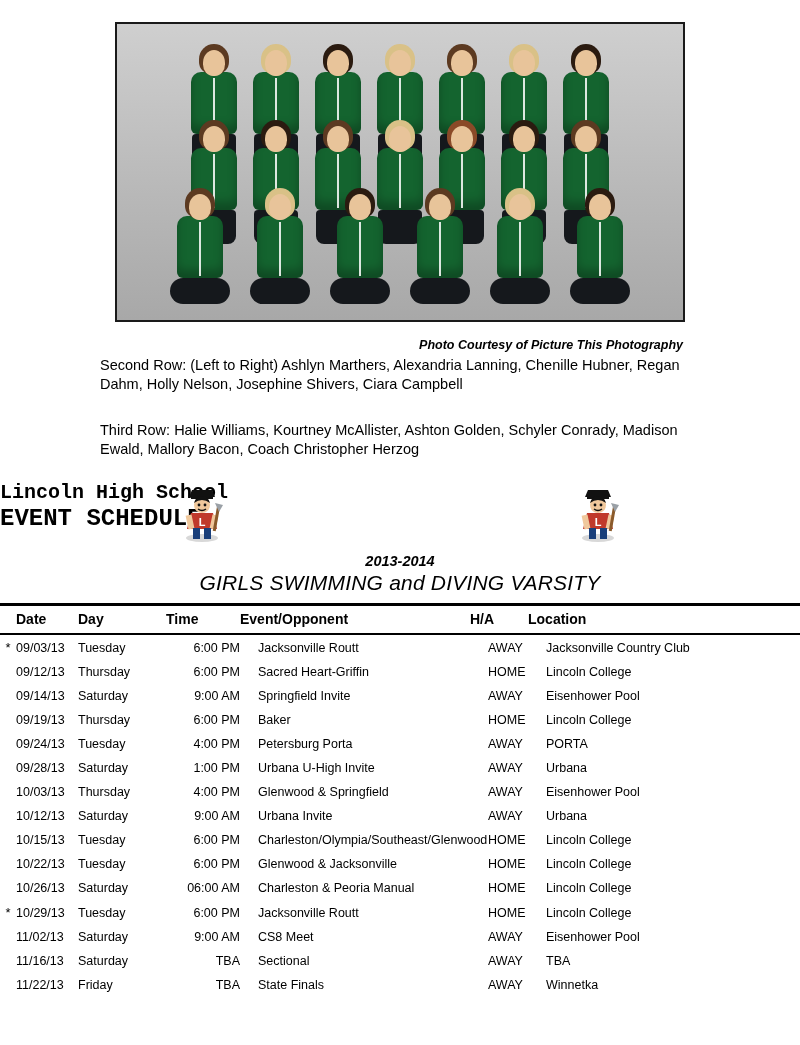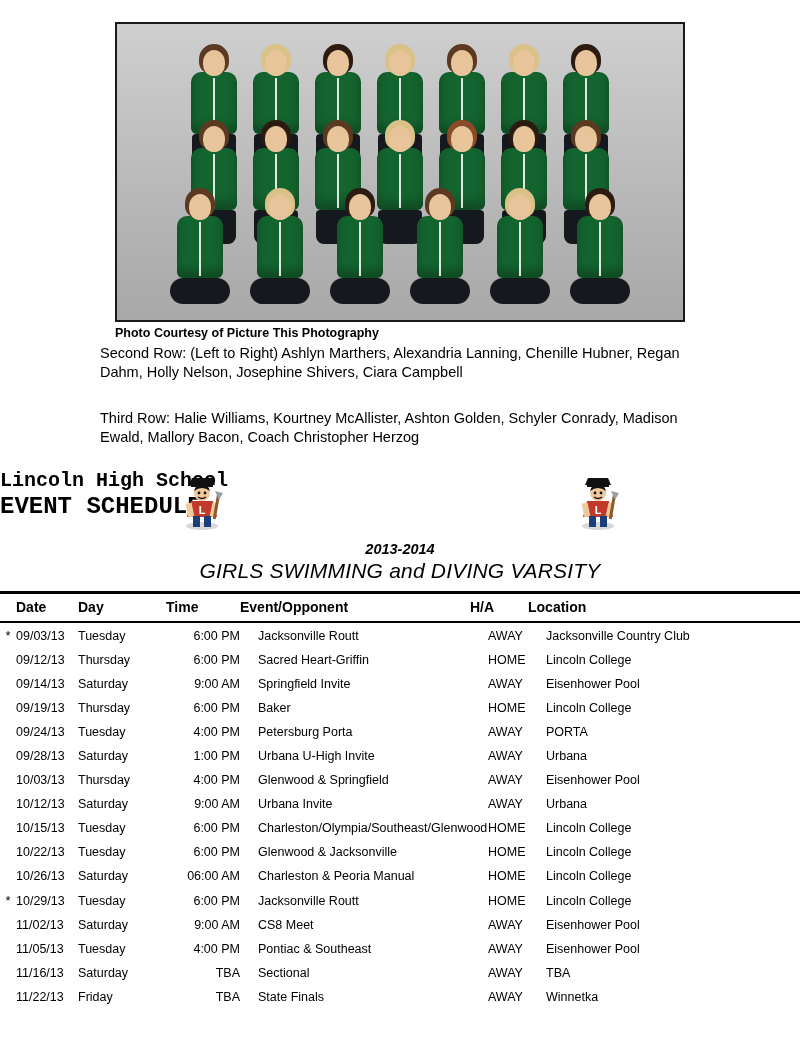--- a/index.html
+++ b/index.html
@@ -24,24 +24,25 @@
   .team-photo {
     width: 570px;
     height: 300px;
     border: 2px solid #1a1a1a;
     box-sizing: border-box;
     background: linear-gradient(#cfcfcf, #b9b9b9 55%, #a8a8a8);
     position: relative;
     overflow: hidden;
   }
   .photo-caption {
-    text-align: left;
+    text-align: right;
+    font-style: italic;
     font-weight: bold;
     font-size: 12.5px;
-    padding-top: 4px;
+    padding-top: 16px;
     padding-right: 2px;
   }
 
   
   .row-group { position: absolute; left: 0; right: 0; display: flex; justify-content: center; }
   .r1 { top: 26px; gap: 10px; }
   .r2 { top: 102px; gap: 10px; }
   .r3 { top: 170px; gap: 16px; }
   .person { width: 52px; position: relative; }
   .head {
@@ -489,29 +490,20 @@
         <td class="c-star"></td>
         <td class="c-date">11/02/13</td>
         <td class="c-day">Saturday</td>
         <td class="c-time">9:00 AM</td>
         <td class="c-event">CS8 Meet</td>
         <td class="c-ha">AWAY</td>
         <td class="c-loc">Eisenhower Pool</td>
       </tr>
       <tr>
         <td class="c-star"></td>
-        <td class="c-date">11/05/13</td>
-        <td class="c-day">Tuesday</td>
-        <td class="c-time">4:00 PM</td>
-        <td class="c-event">Pontiac &amp; Southeast</td>
-        <td class="c-ha">AWAY</td>
-        <td class="c-loc">Eisenhower Pool</td>
-      </tr>
-      <tr>
-        <td class="c-star"></td>
         <td class="c-date">11/16/13</td>
         <td class="c-day">Saturday</td>
         <td class="c-time">TBA</td>
         <td class="c-event">Sectional</td>
         <td class="c-ha">AWAY</td>
         <td class="c-loc">TBA</td>
       </tr>
       <tr>
         <td class="c-star"></td>
         <td class="c-date">11/22/13</td>

